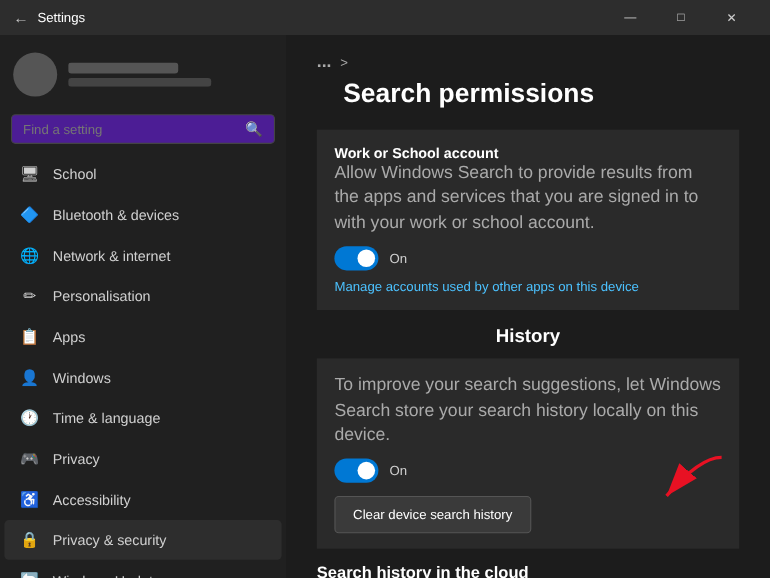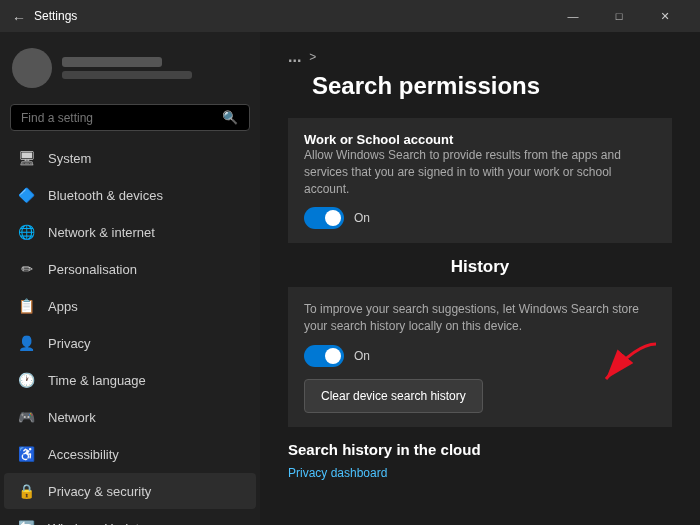--- a/index.html
+++ b/index.html
@@ -102,21 +102,21 @@
       font-size: 11px;
       color: #888;
       background: #444;
       height: 8px;
       border-radius: 3px;
       width: 130px;
     }
 
     .search-box {
       margin: 4px 10px 8px;
-      background: #000000;
+      background: #4c1d95;
       border: 1px solid #444;
       border-radius: 4px;
       display: flex;
       align-items: center;
       padding: 5px 10px;
       gap: 8px;
     }
     .search-box input {
       background: transparent;
       border: none;
@@ -184,21 +184,21 @@
       margin-bottom: 4px;
     }
 
     .setting-title {
       font-size: 13px;
       font-weight: 600;
       color: #fff;
     }
 
     .setting-desc {
-      font-size: 12px;
+      font-size: 16px;
       color: #aaa;
       line-height: 1.4;
       margin-bottom: 10px;
     }
 
     .toggle-row {
       display: flex;
       align-items: center;
       gap: 10px;
       margin-top: 8px;
@@ -311,49 +311,49 @@
     </div>
 
     <div class="search-box">
       <input type="text" placeholder="Find a setting" style="">
       <span class="search-icon">🔍</span>
     </div>
 
     <div class="nav-items">
     <div class="nav-item">
           <span class="nav-icon">🖥</span>
-          <span>System</span>
+          <span>School</span>
         </div>
         <div class="nav-item">
           <span class="nav-icon">🔷</span>
           <span>Bluetooth &amp; devices</span>
         </div>
         <div class="nav-item">
           <span class="nav-icon">🌐</span>
           <span>Network &amp; internet</span>
         </div>
         <div class="nav-item">
           <span class="nav-icon">✏</span>
           <span>Personalisation</span>
         </div>
         <div class="nav-item">
           <span class="nav-icon">📋</span>
           <span>Apps</span>
         </div>
         <div class="nav-item">
           <span class="nav-icon">👤</span>
-          <span>Privacy</span>
+          <span>Windows</span>
         </div>
         <div class="nav-item">
           <span class="nav-icon">🕐</span>
           <span>Time &amp; language</span>
         </div>
         <div class="nav-item">
           <span class="nav-icon">🎮</span>
-          <span>Network</span>
+          <span>Privacy</span>
         </div>
         <div class="nav-item">
           <span class="nav-icon">♿</span>
           <span>Accessibility</span>
         </div>
         <div class="nav-item active">
           <span class="nav-icon">🔒</span>
           <span>Privacy &amp; security</span>
         </div>
         <div class="nav-item">
@@ -374,20 +374,21 @@
 
     <div class="setting-item">
       <div class="setting-title">Work or School account</div>
       <div class="setting-desc">Allow Windows Search to provide results from the apps and services that you are signed in to with your work or school account.</div>
       <div class="toggle-row">
         <div class="toggle">
           <div class="toggle-knob"></div>
         </div>
         <span class="toggle-label">On</span>
       </div>
+      <a class="link">Manage accounts used by other apps on this device</a>
     </div>
 
     <div class="section-title">History</div>
 
     <div class="setting-item">
       <div class="setting-desc">To improve your search suggestions, let Windows Search store your search history locally on this device.</div>
       <div class="toggle-row">
         <div class="toggle">
           <div class="toggle-knob"></div>
         </div>

